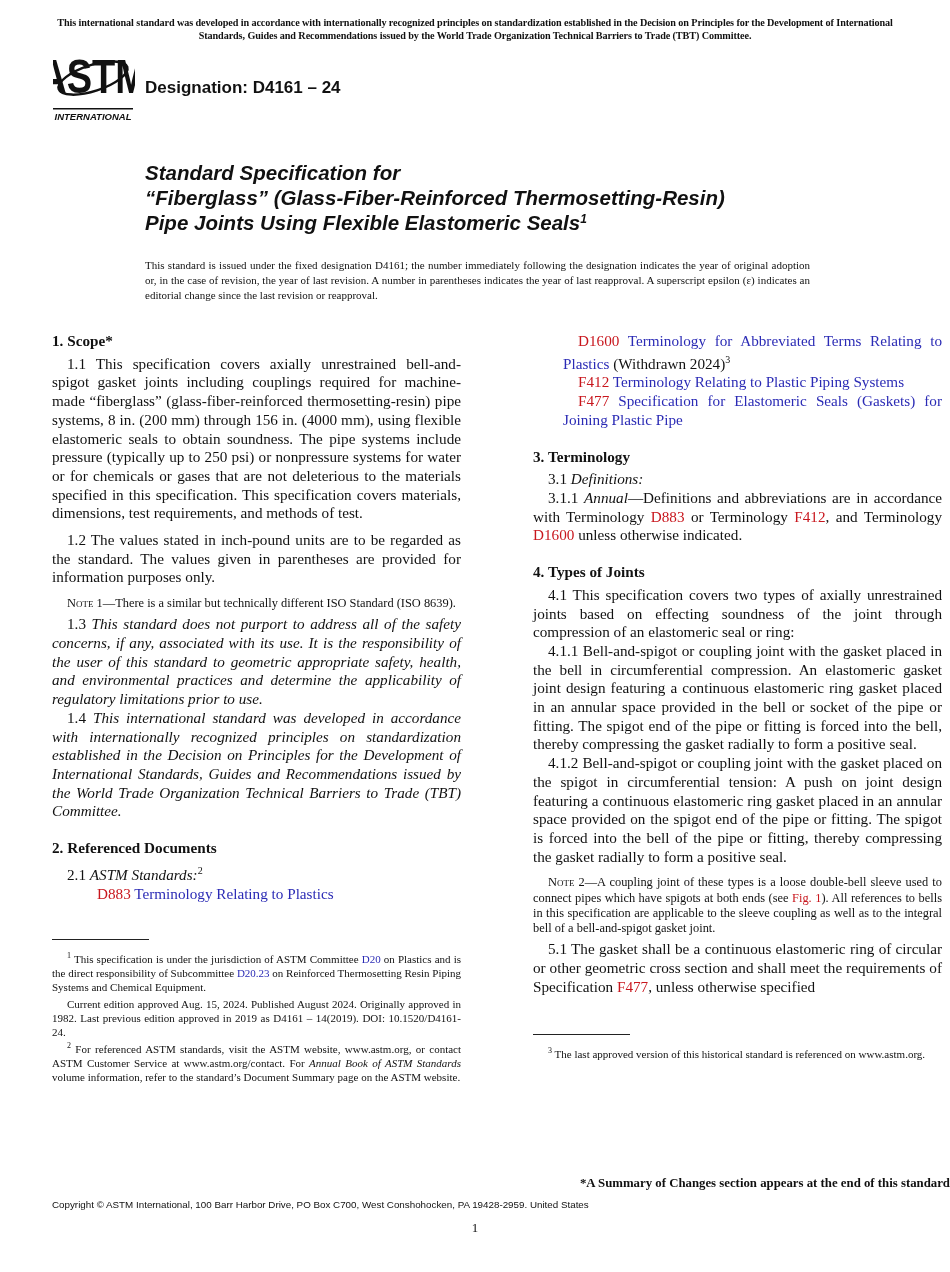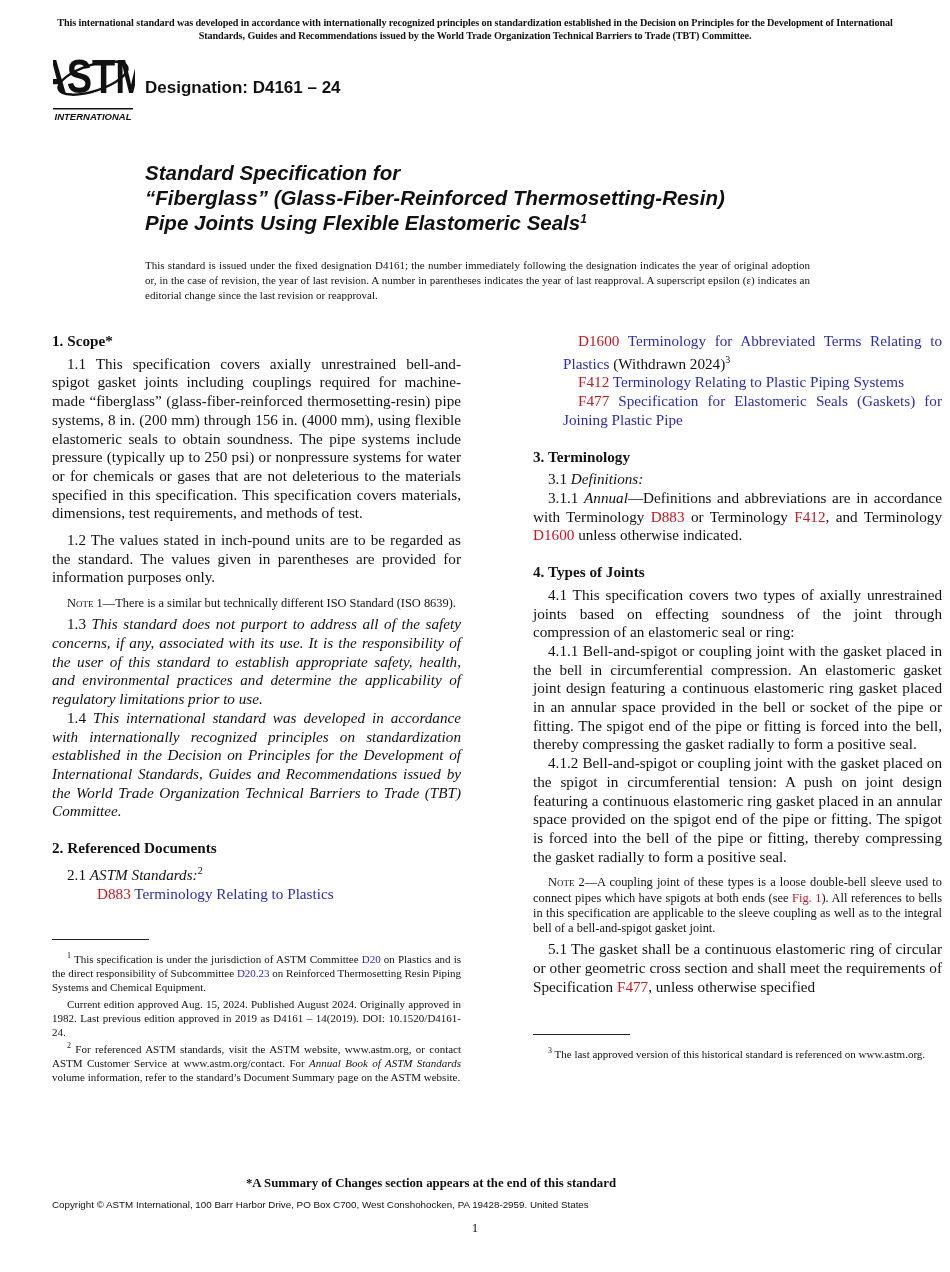--- a/index.html
+++ b/index.html
@@ -17,21 +17,21 @@
   .col p { margin: 0; text-align: justify; text-indent: 15px; }
   .col h2 { margin: 0; font-size: 15.2px; font-weight: bold; }
   .left { left: 52px; top: 332px; width: 409px; }
   .right { left: 490px; top: 332px; width: 409px; margin-left: 43px; }
   .note { font-size: 12.4px; line-height: 15.2px; }
   .sc { font-variant: small-caps; }
   .ref { padding-left: 30px; text-indent: -15px; margin: 0; }
   .fn-rule { height: 1px; background: #222; width: 97px; }
   .fn { font-size: 11px; line-height: 14.2px; }
   .fn p { margin: 0; text-align: justify; text-indent: 15px; }
-  .summary { left: 0; top: 1176px; width: 862px; text-align: center; font-weight: bold; font-size: 12.8px; }
+  .summary { left: 0; top: 1176px; width: 950px; text-align: right; font-weight: bold; font-size: 12.8px; }
   .copyright { left: 52px; top: 1199px; font-family: "Liberation Sans", sans-serif; font-size: 9.8px; }
   .pagenum { left: 0; top: 1220px; width: 950px; text-align: center; font-size: 13px; }
   i { font-style: italic; }
 </style>
 </head>
 <body>
 
 <div class="abs top-notice">This international standard was developed in accordance with internationally recognized principles on standardization established in the Decision on Principles for the Development of International Standards, Guides and Recommendations issued by the World Trade Organization Technical Barriers to Trade (TBT) Committee.</div>
 
 <div class="abs logo">
@@ -51,21 +51,21 @@
   <div><span>Pipe Joints Using Flexible Elastomeric Seals</span><sup>1</sup></div>
 </div>
 
 <div class="abs issued">This standard is issued under the fixed designation D4161; the number immediately following the designation indicates the year of original adoption or, in the case of revision, the year of last revision. A number in parentheses indicates the year of last reapproval. A superscript epsilon (ε) indicates an editorial change since the last revision or reapproval.</div>
 
 <div class="abs col left">
   <h2>1.  Scope*</h2>
   <p style="margin-top:4px">1.1  This specification covers axially unrestrained bell-and-spigot gasket joints including couplings required for machine-made “fiberglass” (glass-fiber-reinforced thermosetting-resin) pipe systems, 8 in. (200 mm) through 156 in. (4000 mm), using flexible elastomeric seals to obtain soundness. The pipe systems include pressure (typically up to 250 psi) or nonpressure systems for water or for chemicals or gases that are not deleterious to the materials specified in this specification. This specification covers materials, dimensions, test requirements, and methods of test.</p>
   <p style="margin-top:8px">1.2  The values stated in inch-pound units are to be regarded as the standard. The values given in parentheses are provided for information purposes only.</p>
   <p class="note" style="margin-top:9px"><span class="sc">Note 1</span><span>—There is a similar but technically different ISO Standard (ISO 8639).</span></p>
-  <p style="margin-top:4px"><span>1.3 </span><i>This standard does not purport to address all of the safety concerns, if any, associated with its use. It is the responsibility of the user of this standard to establish appropriate safety, health, and environmental practices and determine the applicability of regulatory limitations prior to use.</i></p>
+  <p style="margin-top:4px"><span>1.3 </span><i>This standard does not purport to address all of the safety concerns, if any, associated with its use. It is the responsibility of the user of this standard to geometric appropriate safety, health, and environmental practices and determine the applicability of regulatory limitations prior to use.</i></p>
   <p><span>1.4 </span><i>This international standard was developed in accordance with internationally recognized principles on standardization established in the Decision on Principles for the Development of International Standards, Guides and Recommendations issued by the World Trade Organization Technical Barriers to Trade (TBT) Committee.</i></p>
   <h2 style="margin-top:18px">2.  Referenced Documents</h2>
   <p style="margin-top:4px"><span>2.1  </span><i>ASTM Standards:</i><sup style="font-size:10px">2</sup></p>
   <p class="ref"><span class="red">D883</span> <span class="blue">Terminology Relating to Plastics</span></p>
 
   <div class="fn-rule" style="margin-top:36px"></div>
   <div class="fn" style="margin-top:9px">
     <p><sup style="font-size:8px">1</sup> <span>This specification is under the jurisdiction of ASTM Committee </span><span class="blue">D20</span><span> on Plastics and is the direct responsibility of Subcommittee </span><span class="blue">D20.23</span><span> on Reinforced Thermosetting Resin Piping Systems and Chemical Equipment.</span></p>
     <p style="margin-top:2px">Current edition approved Aug. 15, 2024. Published August 2024. Originally approved in 1982. Last previous edition approved in 2019 as D4161 – 14(2019). DOI: 10.1520/D4161-24.</p>
     <p><sup style="font-size:8px">2</sup> <span>For referenced ASTM standards, visit the ASTM website, www.astm.org, or contact ASTM Customer Service at www.astm.org/contact. For </span><i>Annual Book of ASTM Standards</i><span> volume information, refer to the standard’s Document Summary page on the ASTM website.</span></p>

